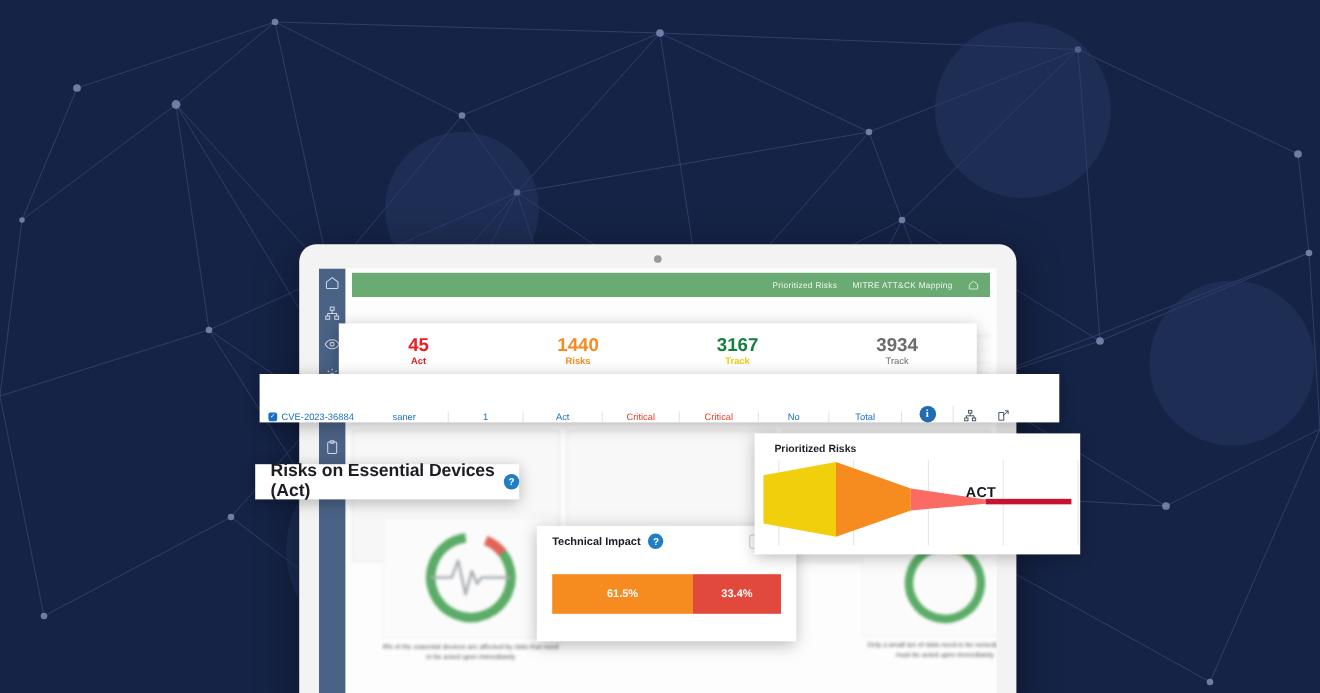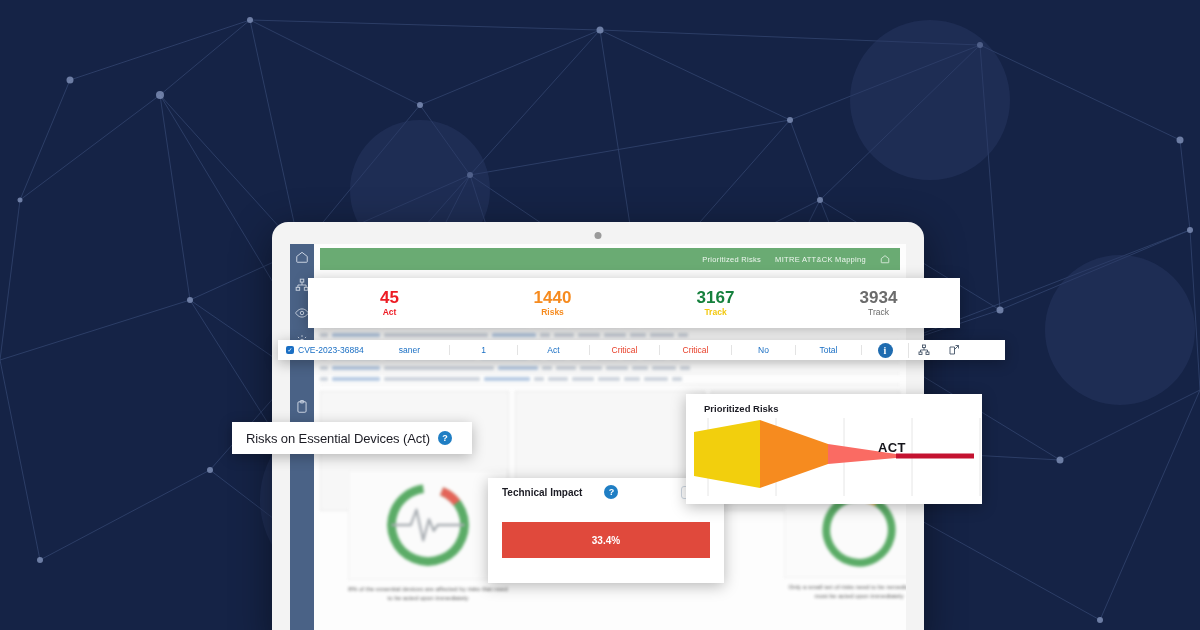--- a/index.html
+++ b/index.html
@@ -96,29 +96,29 @@
                display:flex; align-items:center; justify-content:center; }
   .gauge-cap { font-size: 6.2px; color: #333; text-align: center; margin-top: 4px;
                line-height: 1.5; }
 
   .gauge2 { position: absolute; left: 470px; top: 212px; width: 150px; }
 
   
   .callout { position: absolute; background: #fff; box-shadow: 0 3px 14px rgba(0,0,0,.28); }
 
   
-  #stats { left: 308px; top: 278px; width: 652px; height: 50px;
+  #stats { left: 308px; top: 294px; width: 580px; height: 50px;
            display: flex; align-items: center; }
   .stat { flex: 1; text-align: center; }
   .stat .num { font-size: 17px; font-weight: 700; line-height: 1.05; }
   .stat .lbl { font-size: 8.5px; font-weight: 700; margin-top: 1px; }
 
   
-  #cverow { left: 236px; top: 340px; width: 727px; height: 20px;
-            display: flex; align-items: center; font-size: 8.5px; margin-left: 42px; }
+  #cverow { left: 236px; top: 340px; width: 727px; height: 44px;
+            display: flex; align-items: flex-end; font-size: 8.5px; }
   .cv-cell { display: flex; align-items: center; justify-content: center;
              border-right: 1px solid #e3e3e3; padding: 0 4px; text-align: center; }
   .cv-cve { width: 92px; color: #1a6fc4; gap: 4px; justify-content: flex-start;
             padding-left: 8px; border-right: none; white-space: nowrap; }
   .cv-check { width: 8px; height: 8px; background: #1a6fc4; border-radius: 2px;
               position: relative; flex: 0 0 8px; }
   .cv-check:after { content: "✓"; position: absolute; inset: 0; color: #fff;
                     font-size: 6px; line-height: 8px; text-align: center; }
   .cv-name  { width: 128px; color: #1c1c1c; justify-content: flex-start; }
   .cv-sw    { width: 80px; color: #1a6fc4; }
@@ -131,29 +131,29 @@
   .cv-info  { width: 47px; border-right: 1px solid #e3e3e3; }
   .info-dot { width: 15px; height: 15px; border-radius: 50%; background: #1f6cb0;
               color: #fff; font-size: 10px; font-weight: 700; line-height: 15px;
               text-align: center; font-family: "Liberation Serif", serif; }
   .cv-ic { width: 30px; border-right: none; }
   .cv-ic svg { width: 12px; height: 12px; display: block; }
 
   
   #risks { left: 232px; top: 422px; width: 240px; height: 32px;
            display: flex; align-items: center; gap: 8px; padding-left: 14px; }
-  #risks .t { font-size: 13px; font-weight: 400; color: #1c1c24; letter-spacing: -.1px; }
+  #risks .t { font-size: 16px; font-weight: 700; color: #1c1c24; letter-spacing: -.1px; }
   .qmark { width: 14px; height: 14px; border-radius: 50%; background: #1f7ec4;
            color:#fff; font-size: 9px; font-weight:700; line-height:14px;
            text-align:center; flex: 0 0 14px; }
 
   
   #tech { left: 488px; top: 478px; width: 236px; height: 105px; }
   #tech .hdr { height: 28px; display: flex; align-items: center;
-               padding: 0 8px 0 14px; gap: 22px; }
+               padding: 0 8px 0 14px; gap: 7px; }
   #tech .hdr .t { font-size: 10px; font-weight: 700; color: #1c1c24; }
   .csvbtn { margin-left: auto; display: flex; align-items: center; gap: 3px;
             border: 1px solid #cfd8e2; border-radius: 3px; padding: 2px 5px;
             font-size: 7px; font-weight: 700; color: #3d6fa5; background: #fff; }
   .csvbtn .g { width: 6px; height: 7px; background: #6f9bc7; border-radius: 1px; }
   .bars { display: flex; margin: 16px 14px 0 14px; height: 36px; font-size: 10px;
           font-weight: 700; color: #fff; }
   .bar-a { flex: 0 0 61.5%; background: #f68b1f; display:flex; align-items:center;
            justify-content:center; }
   .bar-b { flex: 1; background: #e0493c; display:flex; align-items:center;
@@ -487,20 +487,21 @@
   <div class="callout" id="tech">
     <div class="hdr">
       <span class="t">Technical Impact</span>
       <span class="qmark">?</span>
       <span class="csvbtn">
         <span class="g"></span>
         <span>CSV</span>
       </span>
     </div>
     <div class="bars">
+      <div class="bar-a">61.5%</div>
       <div class="bar-b">33.4%</div>
     </div>
   </div>
 
   <div class="callout" id="funnel">
     <div class="t">Prioritized Risks</div>
     <svg class="funnel-svg" viewBox="0 0 296 82">
       <g stroke="#e6e6e6" stroke-width="1">
         <line x1="22" y1="4" x2="22" y2="82"></line>
           <line x1="90" y1="4" x2="90" y2="82"></line>

